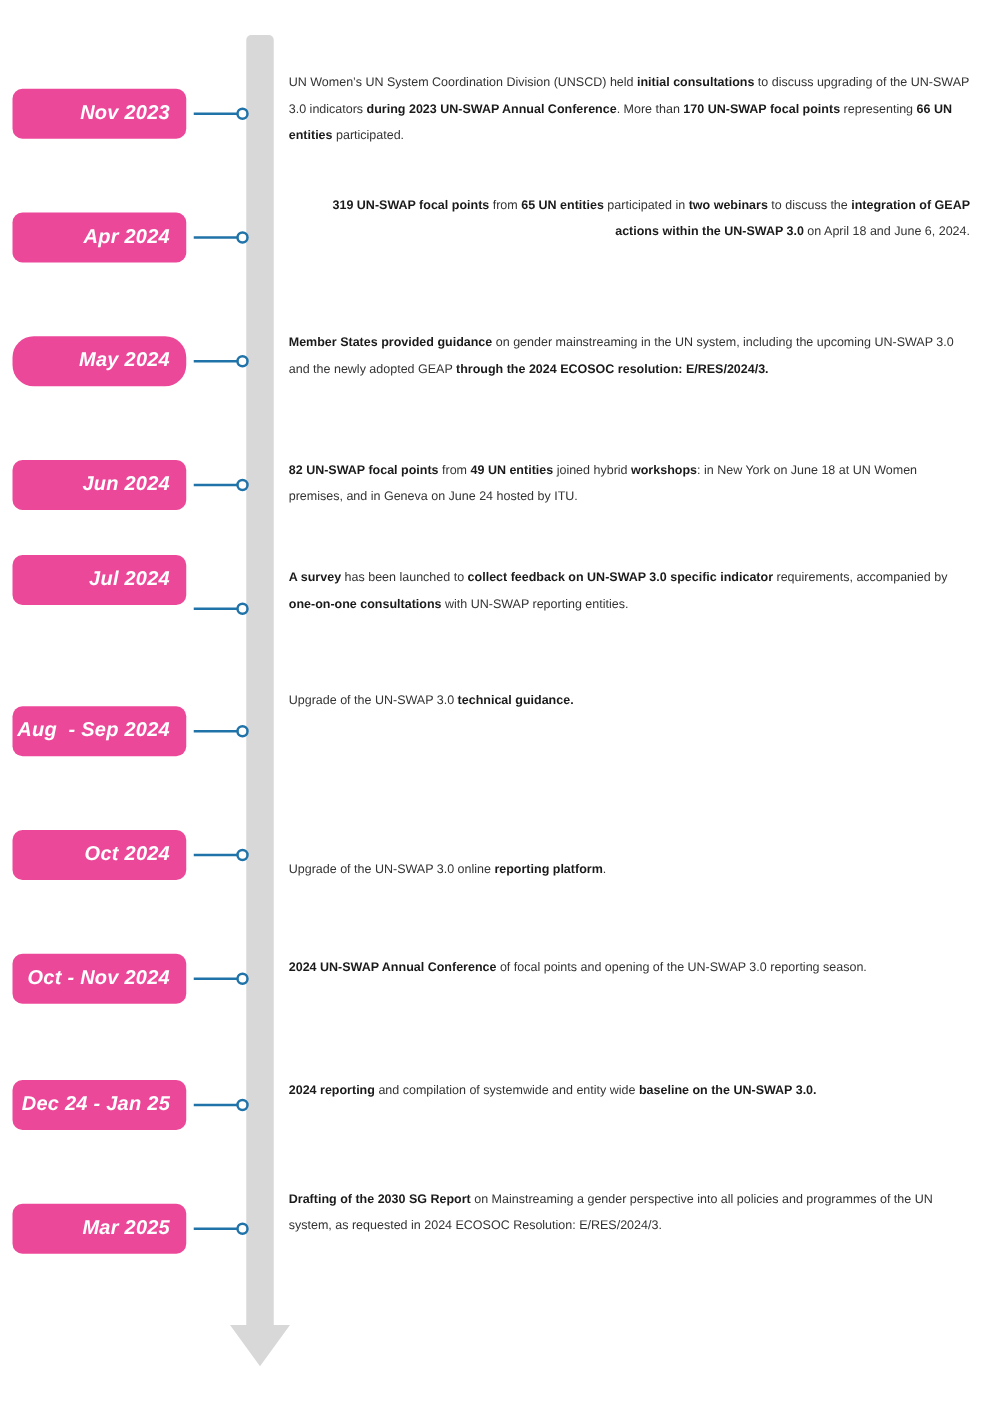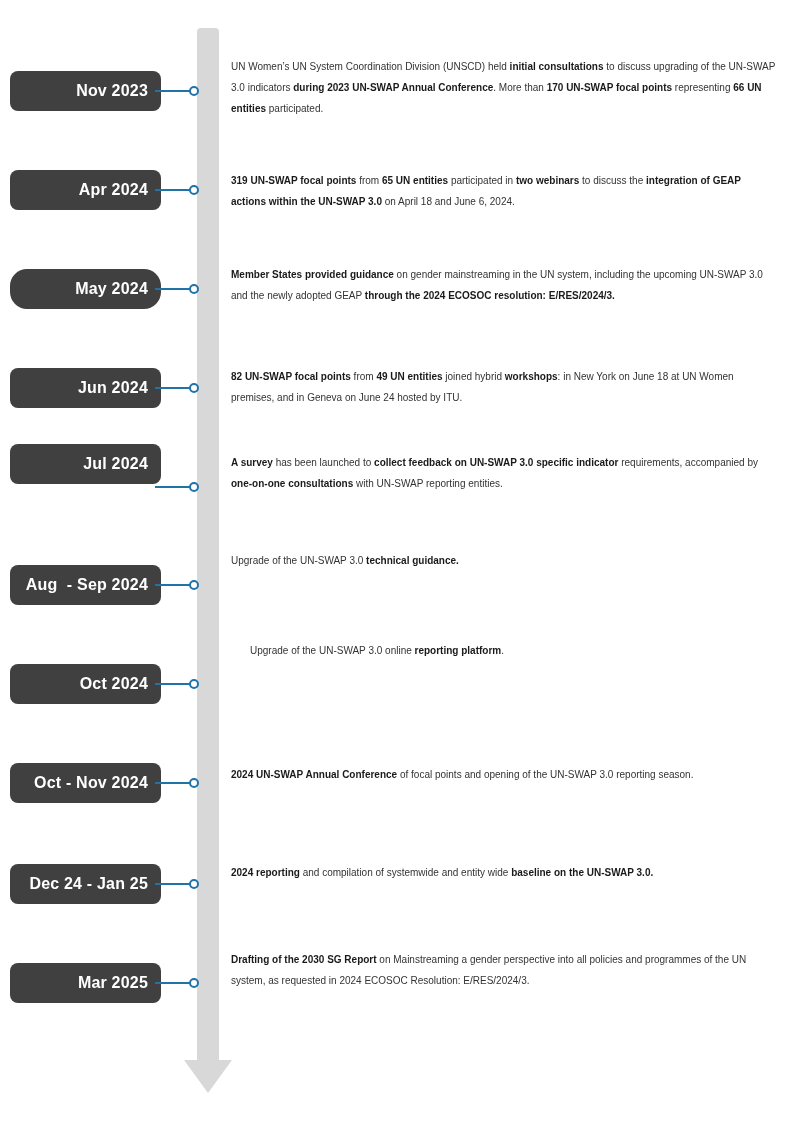--- a/index.html
+++ b/index.html
@@ -41,33 +41,34 @@
   .tl-row {
     position: absolute;
     left: 0;
     width: 794px;
   }
 
   
   .tl-pill {
     position: absolute;
     left: 10px;
-    width: 151px;
+    width: 139px;
     height: 40px;
-    background: #404040;
+    background: #ec4899;
     border-radius: 8px;
     color: #ffffff;
     font-size: 16px;
     font-weight: bold;
     letter-spacing: 0.2px;
     display: flex;
     align-items: center;
     justify-content: flex-end;
     padding-right: 13px;
     white-space: pre;
+    font-style: italic;
   }
 
   
   .tl-connector {
     position: absolute;
     left: 155px;
     width: 40px;
     height: 2px;
     background: #2073A8;
   }
@@ -105,21 +106,21 @@
       <div class="tl-row">
         <div class="tl-pill" style="top: 71px;">Nov 2023</div>
         <div class="tl-connector" style="top: 90px;"></div>
         <div class="tl-marker" style="top: 86px;"></div>
         <div class="tl-text" style="top: 56px;">UN Women’s UN System Coordination Division (UNSCD) held <b>initial consultations</b> to discuss upgrading of the UN-SWAP 3.0 indicators <b>during 2023 UN-SWAP Annual Conference</b>. More than <b>170 UN-SWAP focal points</b> representing <b>66 UN entities</b> participated.</div>
       </div>
       <div class="tl-row">
         <div class="tl-pill" style="top: 170px;">Apr 2024</div>
         <div class="tl-connector" style="top: 189px;"></div>
         <div class="tl-marker" style="top: 185px;"></div>
-        <div class="tl-text" style="top: 170px;"><b>319 UN-SWAP focal points</b> from <b>65 UN entities</b> participated in <b>two webinars</b> to discuss the <b>integration of GEAP actions within the UN-SWAP 3.0</b> on April 18 and June 6, 2024.</div>
+        <div class="tl-text" style="top: 154px; text-align: right;"><b>319 UN-SWAP focal points</b> from <b>65 UN entities</b> participated in <b>two webinars</b> to discuss the <b>integration of GEAP actions within the UN-SWAP 3.0</b> on April 18 and June 6, 2024.</div>
       </div>
       <div class="tl-row">
         <div class="tl-pill" style="top: 269px; border-radius: 17px;">May 2024</div>
         <div class="tl-connector" style="top: 288px;"></div>
         <div class="tl-marker" style="top: 284px;"></div>
         <div class="tl-text" style="top: 264px;"><b>Member States provided guidance</b> on gender mainstreaming in the UN system, including the upcoming UN-SWAP 3.0 and the newly adopted GEAP <b>through the 2024 ECOSOC resolution: E/RES/2024/3.</b></div>
       </div>
       <div class="tl-row">
         <div class="tl-pill" style="top: 368px;">Jun 2024</div>
         <div class="tl-connector" style="top: 387px;"></div>
@@ -135,21 +136,21 @@
       <div class="tl-row">
         <div class="tl-pill" style="top: 565px;">Aug  - Sep 2024</div>
         <div class="tl-connector" style="top: 584px;"></div>
         <div class="tl-marker" style="top: 580px;"></div>
         <div class="tl-text" style="top: 550px;">Upgrade of the UN-SWAP 3.0 <b>technical guidance.</b></div>
       </div>
       <div class="tl-row">
         <div class="tl-pill" style="top: 664px;">Oct 2024</div>
         <div class="tl-connector" style="top: 683px;"></div>
         <div class="tl-marker" style="top: 679px;"></div>
-        <div class="tl-text" style="top: 640px; margin-left: 19px;">Upgrade of the UN-SWAP 3.0 online <b>reporting platform</b>.</div>
+        <div class="tl-text" style="top: 685px;">Upgrade of the UN-SWAP 3.0 online <b>reporting platform</b>.</div>
       </div>
       <div class="tl-row">
         <div class="tl-pill" style="top: 763px;">Oct - Nov 2024</div>
         <div class="tl-connector" style="top: 782px;"></div>
         <div class="tl-marker" style="top: 778px;"></div>
         <div class="tl-text" style="top: 764px;"><b>2024 UN-SWAP Annual Conference</b> of focal points and opening of the UN-SWAP 3.0 reporting season.</div>
       </div>
       <div class="tl-row">
         <div class="tl-pill" style="top: 864px; padding-left: 32px;">Dec 24 - Jan 25</div>
         <div class="tl-connector" style="top: 883px;"></div>

